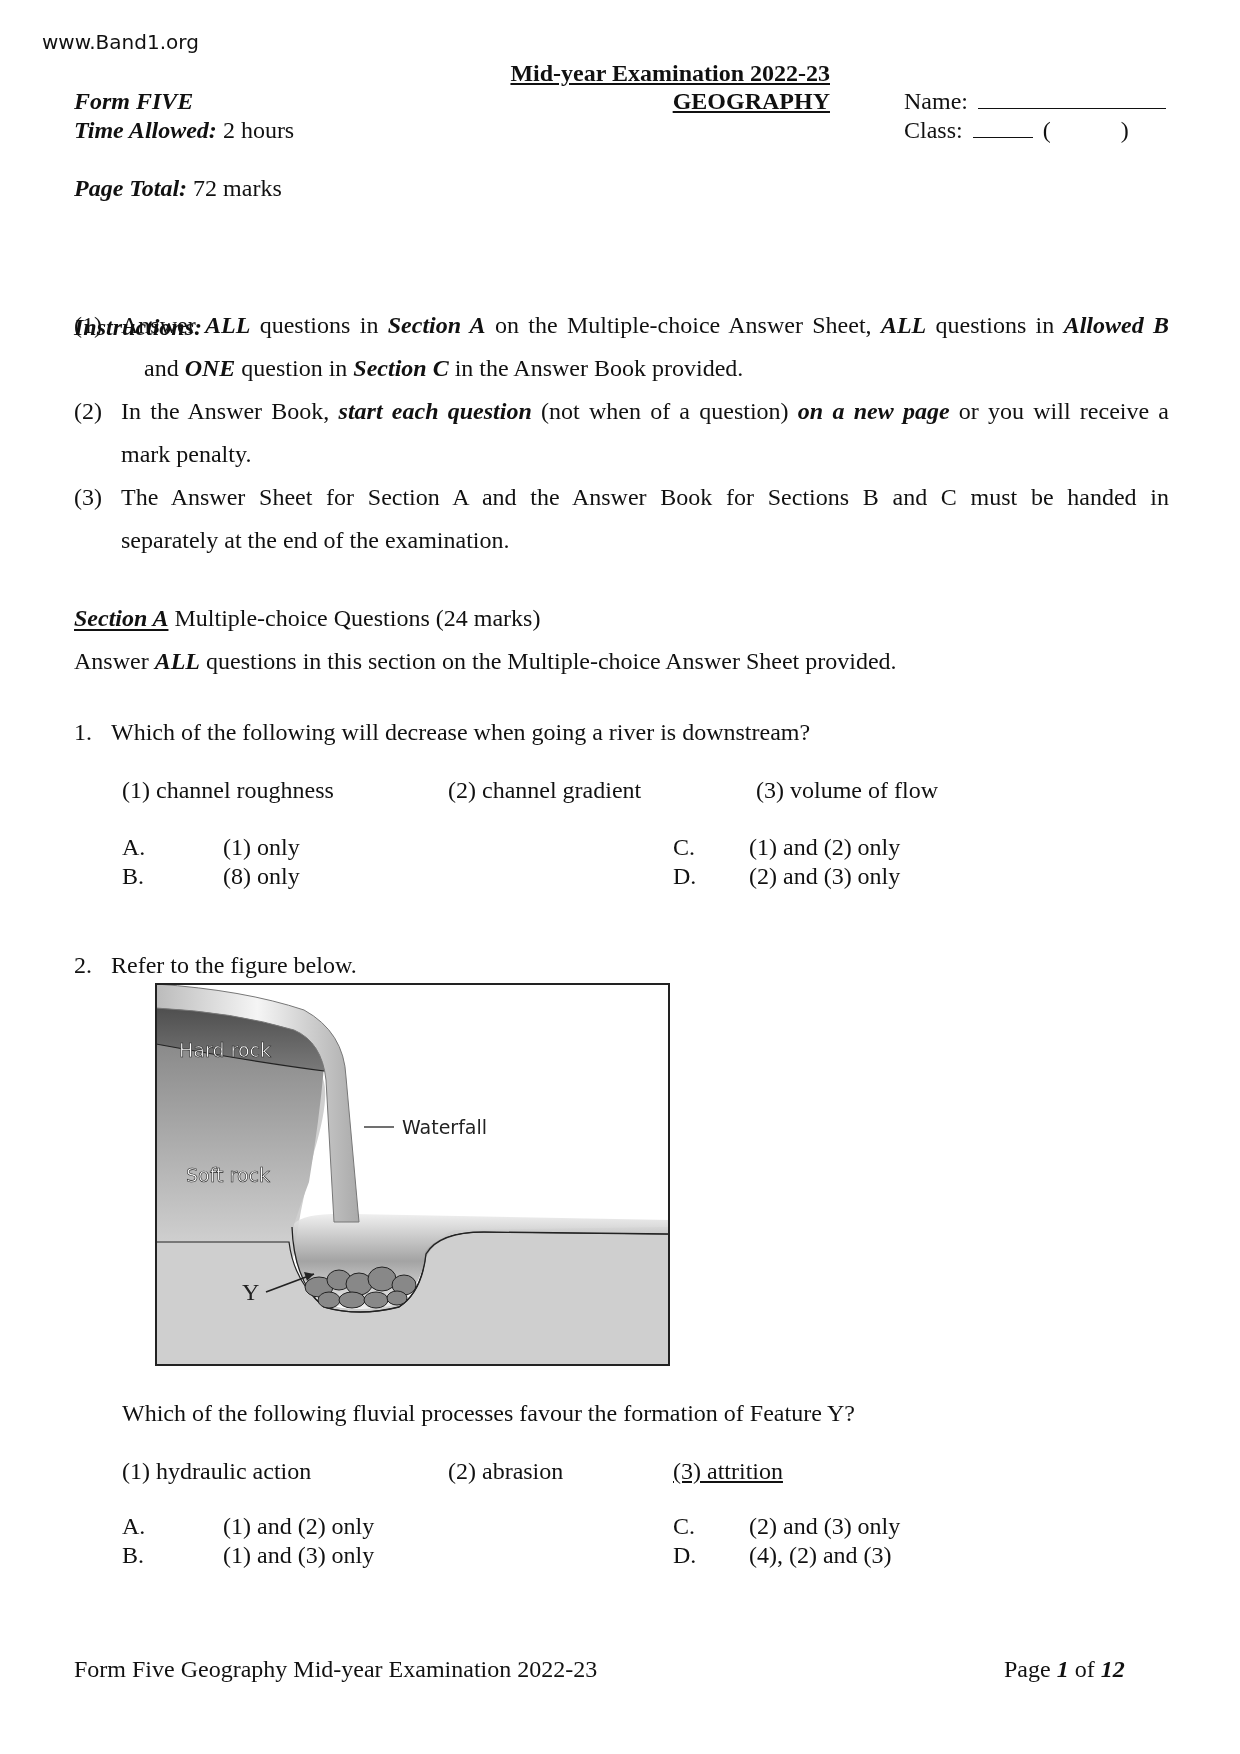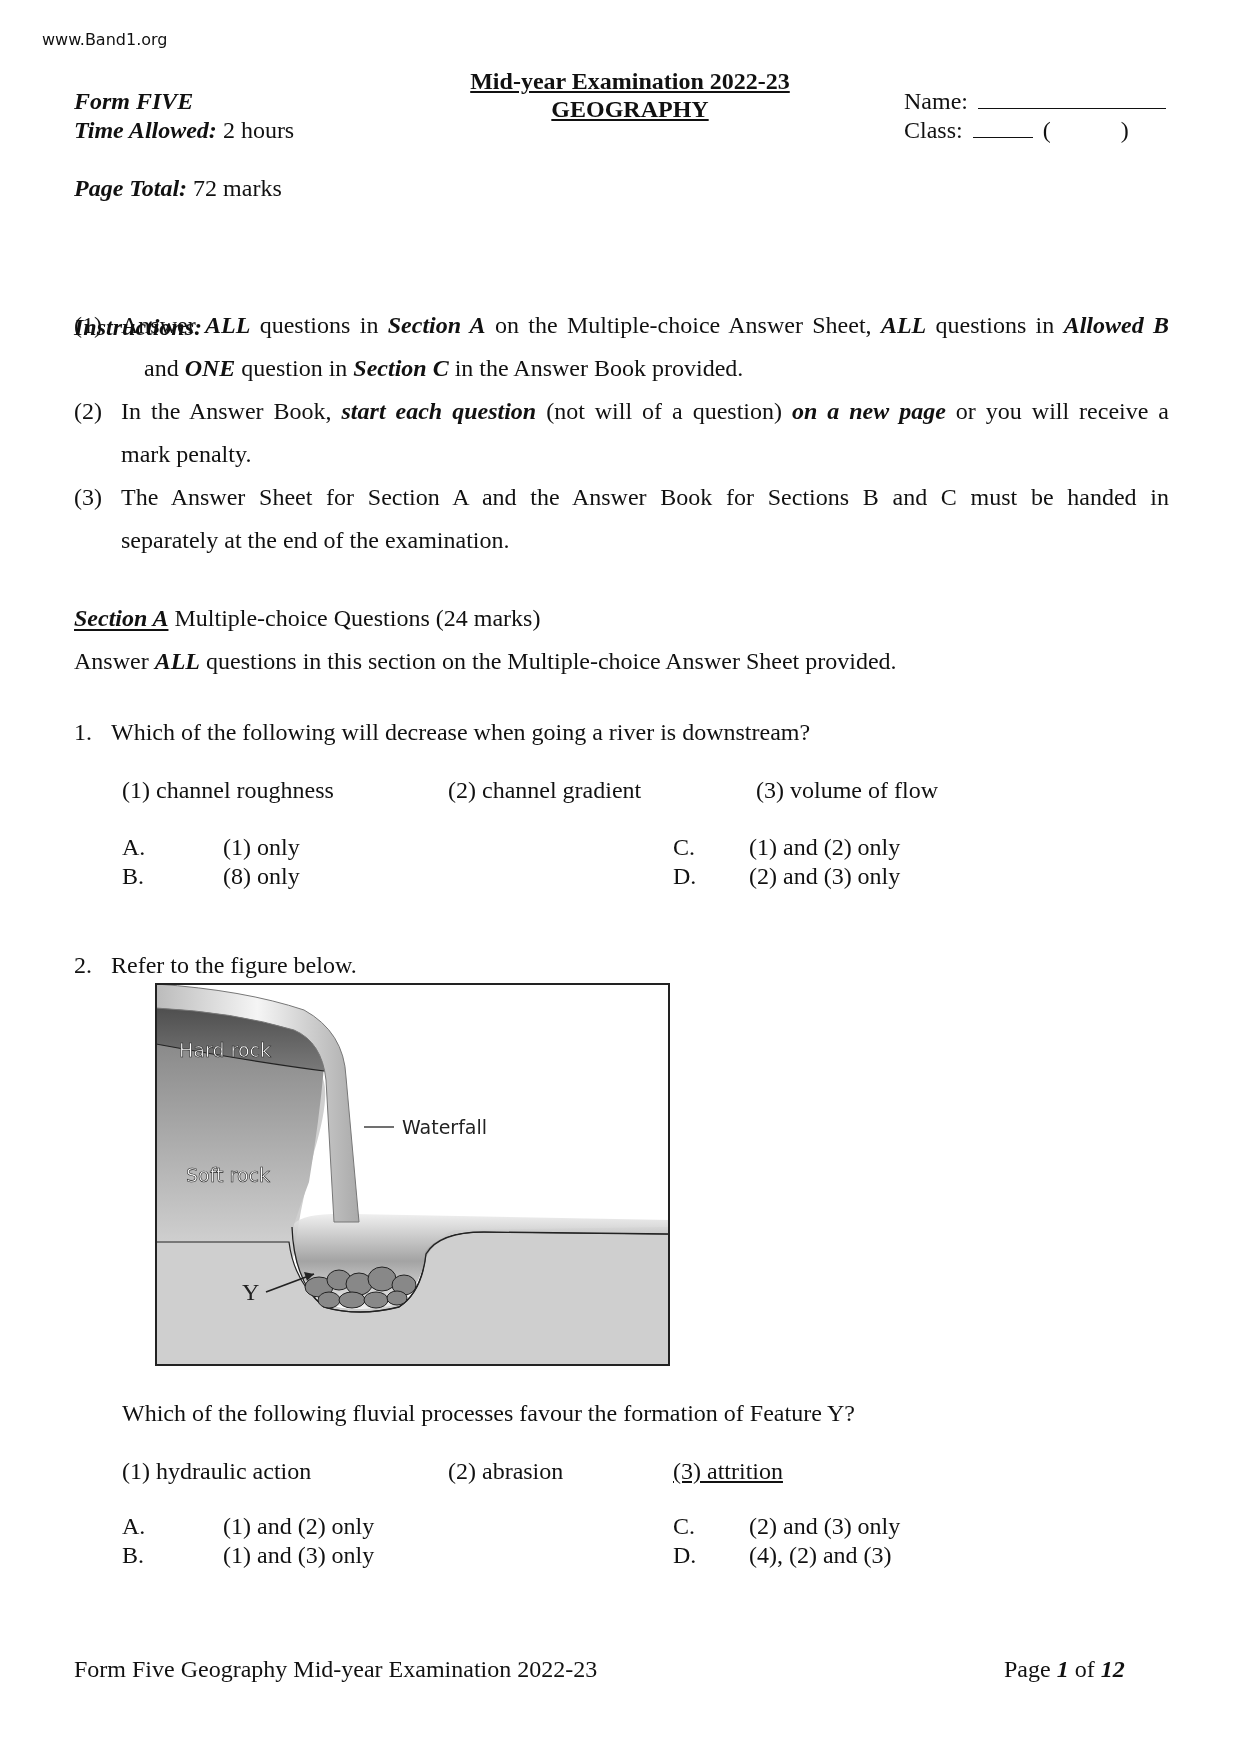--- a/index.html
+++ b/index.html
@@ -1,23 +1,23 @@
 <!DOCTYPE html>
 <html><head>
 <meta charset="utf-8">
 <style>
   html, body { margin: 0; padding: 0; background: #fff; }
   body { width: 1240px; height: 1754px; position: relative; overflow: hidden;
          font-family: "Liberation Serif", serif; color: #111; font-size: 24px; }
   .abs { position: absolute; white-space: nowrap; }
-  .wm { font-family: "DejaVu Sans", sans-serif; font-size: 16px; left: 42px; top: 30px; }
+  .wm { font-family: "DejaVu Sans", sans-serif; font-size: 20px; left: 42px; top: 30px; }
   .b { font-weight: bold; font-style: italic; }
   .bi { font-weight: bold; font-style: italic; }
   .u { text-decoration: underline; text-decoration-thickness: 2px; text-underline-offset: 3px; }
-  .title { font-weight: bold; text-decoration: underline; text-align: center; width: 400px; left: 430px; margin-top: 8px; }
+  .title { font-weight: bold; text-decoration: underline; text-align: right; width: 400px; left: 430px; }
   .instr-num { position: absolute; left: 74px; }
   .instr-line { position: absolute; left: 121px; width: 1048px; white-space: nowrap; }
   .fig { position: absolute; left: 154px; top: 982px; width: 525px; height: 385px; }
 </style>
 </head>
 <body>
 
 <div class="abs wm">www.Band1.org</div>
 
 <div class="abs title" style="top:60px;">Mid-year Examination 2022-23</div>
@@ -42,21 +42,21 @@
   <span style="display:inline-block; width:60px; border-bottom:1.5px solid #111; height:20px; margin-left:4px;"></span>
   <span style="margin-left:4px;">(<span style="display:inline-block; width:70px;"></span>)</span>
 </div>
 
 <div class="abs b" style="left:74px; top:270px;margin-top:44px;">Instructions:</div>
 <div id="instr-wrap">
     <div class="instr-num" style="top: 312px;">(1)</div>
     <div class="instr-line" style="top: 312px; text-align: justify; text-align-last: justify; white-space: normal;"><span>Answer </span><span class="b">ALL</span><span> questions in </span><span class="bi">Section A</span><span> on the Multiple-choice Answer Sheet, </span><span class="b">ALL</span><span> questions in </span><span class="bi">Allowed B</span></div>
     <div class="instr-line" style="top: 355px; margin-left: 23px;"><span>and </span><span class="b">ONE</span><span> question in </span><span class="bi">Section C</span><span> in the Answer Book provided.</span></div>
     <div class="instr-num" style="top: 398px;">(2)</div>
-    <div class="instr-line" style="top: 398px; text-align: justify; text-align-last: justify; white-space: normal;"><span>In the Answer Book, </span><span class="b">start each question</span><span> (not will of a question) </span><span class="b">on a new page</span><span> or you will receive a</span></div>
+    <div class="instr-line" style="top: 398px; text-align: justify; text-align-last: justify; white-space: normal;"><span>In the Answer Book, </span><span class="b">start each question</span><span> (not when of a question) </span><span class="b">on a new page</span><span> or you will receive a</span></div>
     <div class="instr-line" style="top: 441px;"><span>mark penalty.</span></div>
     <div class="instr-num" style="top: 484px;">(3)</div>
     <div class="instr-line" style="top: 484px; text-align: justify; text-align-last: justify; white-space: normal;"><span>The Answer Sheet for Section A and the Answer Book for Sections B and C must be handed in</span></div>
     <div class="instr-line" style="top: 527px;"><span>separately at the end of the examination.</span></div>
   </div>
 
 <div class="abs" style="left:74px; top:605px;">
   <span class="b u">Section A</span><span> Multiple-choice Questions (24 marks)</span>
 </div>
 <div class="abs" style="left:74px; top:648px;">

